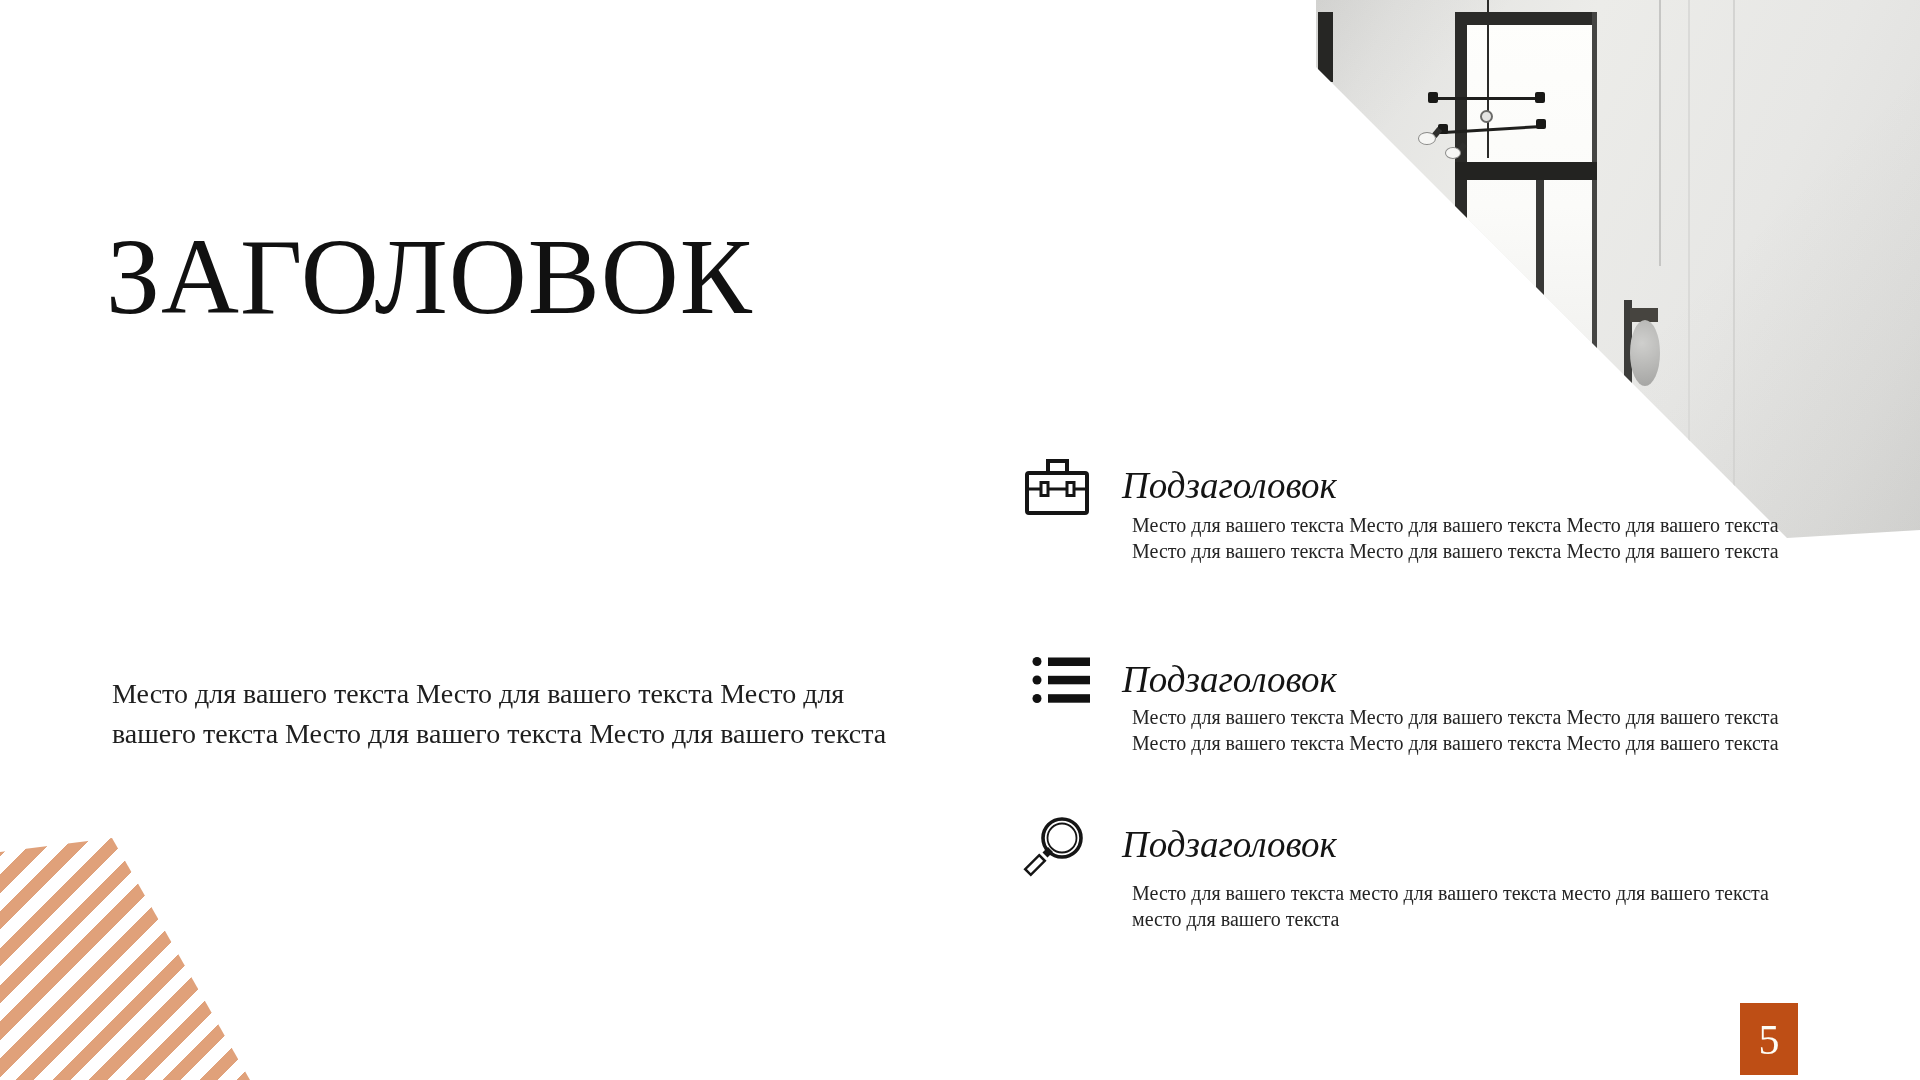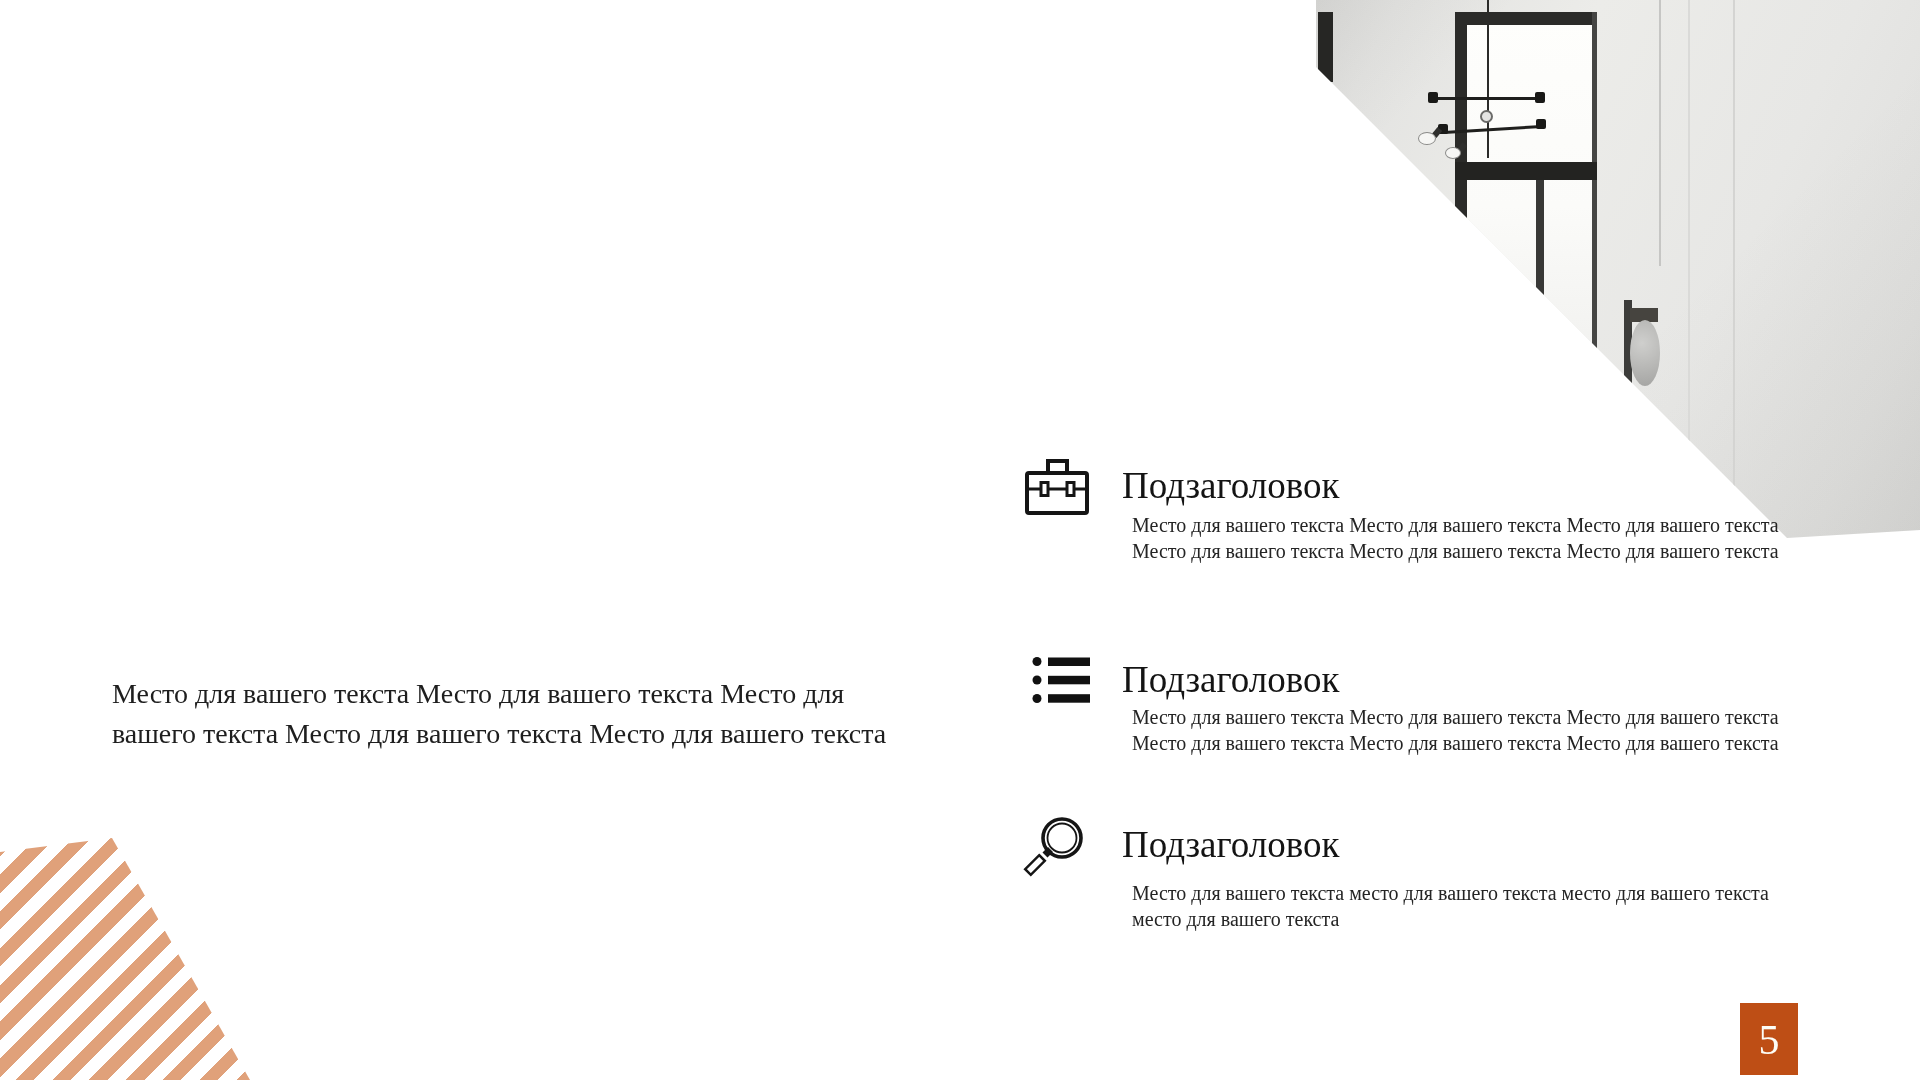--- a/index.html
+++ b/index.html
@@ -7,21 +7,21 @@
     position:relative;width:1920px;height:1080px;background:#ffffff;overflow:hidden;
     font-family:"Liberation Serif","DejaVu Serif",serif;color:#1a1a1a;
   }
   .abs{position:absolute;}
 
   
   .title{left:106px;top:222px;font-size:108px;line-height:110px;letter-spacing:1px;color:#111;white-space:nowrap;}
   .left-par{left:112px;top:674px;width:780px;font-size:28px;line-height:40px;color:#1e1e1e;}
 
   
-  .blk-head{font-size:37px;line-height:44px;color:#141414;white-space:nowrap;}
+  .blk-head{font-size:37px;line-height:44px;color:#141414;white-space:nowrap;font-style:italic;}
   .blk-body{width:670px;font-size:20px;line-height:26px;color:#242424;}
   .h1{left:1122px;top:464px;} .t1{left:1132px;top:512px;}
   .h2{left:1122px;top:658px;} .t2{left:1132px;top:704px;}
   .h3{left:1122px;top:823px;} .t3{left:1132px;top:880px;}
   .i1{left:1024px;top:458px;} .i2{left:1032px;top:657px;} .i3{left:1022px;top:814px;}
 
   
   .stripes{
     left:0;top:838px;width:252px;height:242px;
     background:repeating-linear-gradient(135deg,#E0A17A 0 13px,#ffffff 13px 26px);
@@ -98,20 +98,21 @@
     <div class="ph ch-cap b"></div>
     <div class="ph ch-cap c"></div>
     <div class="ph ch-cap d"></div>
     <div class="ph ch-joint"></div>
     <div class="ph ch-sock a"></div>
     <div class="ph ch-sock b"></div>
     <div class="ph ch-bulb a"></div>
     <div class="ph ch-bulb b"></div>
   </div>
 
+  <div class="abs title">ЗАГОЛОВОК</div>
 
   <div class="abs left-par">Место для вашего текста Место для вашего текста Место для вашего текста Место для вашего текста Место для вашего текста</div>
 
   <div class="abs i1">
     <svg width="66" height="58" viewBox="0 0 66 58" fill="none">
       <rect x="24" y="3" width="19" height="15" stroke="#151515" stroke-width="4"></rect>
       <rect x="3" y="15" width="60" height="40" rx="2" fill="#ffffff" stroke="#151515" stroke-width="4"></rect>
       <line x1="3" y1="31" x2="63" y2="31" stroke="#151515" stroke-width="3"></line>
       <rect x="17" y="24.5" width="7" height="13" fill="#ffffff" stroke="#151515" stroke-width="3"></rect>
       <rect x="43" y="24.5" width="7" height="13" fill="#ffffff" stroke="#151515" stroke-width="3"></rect>

